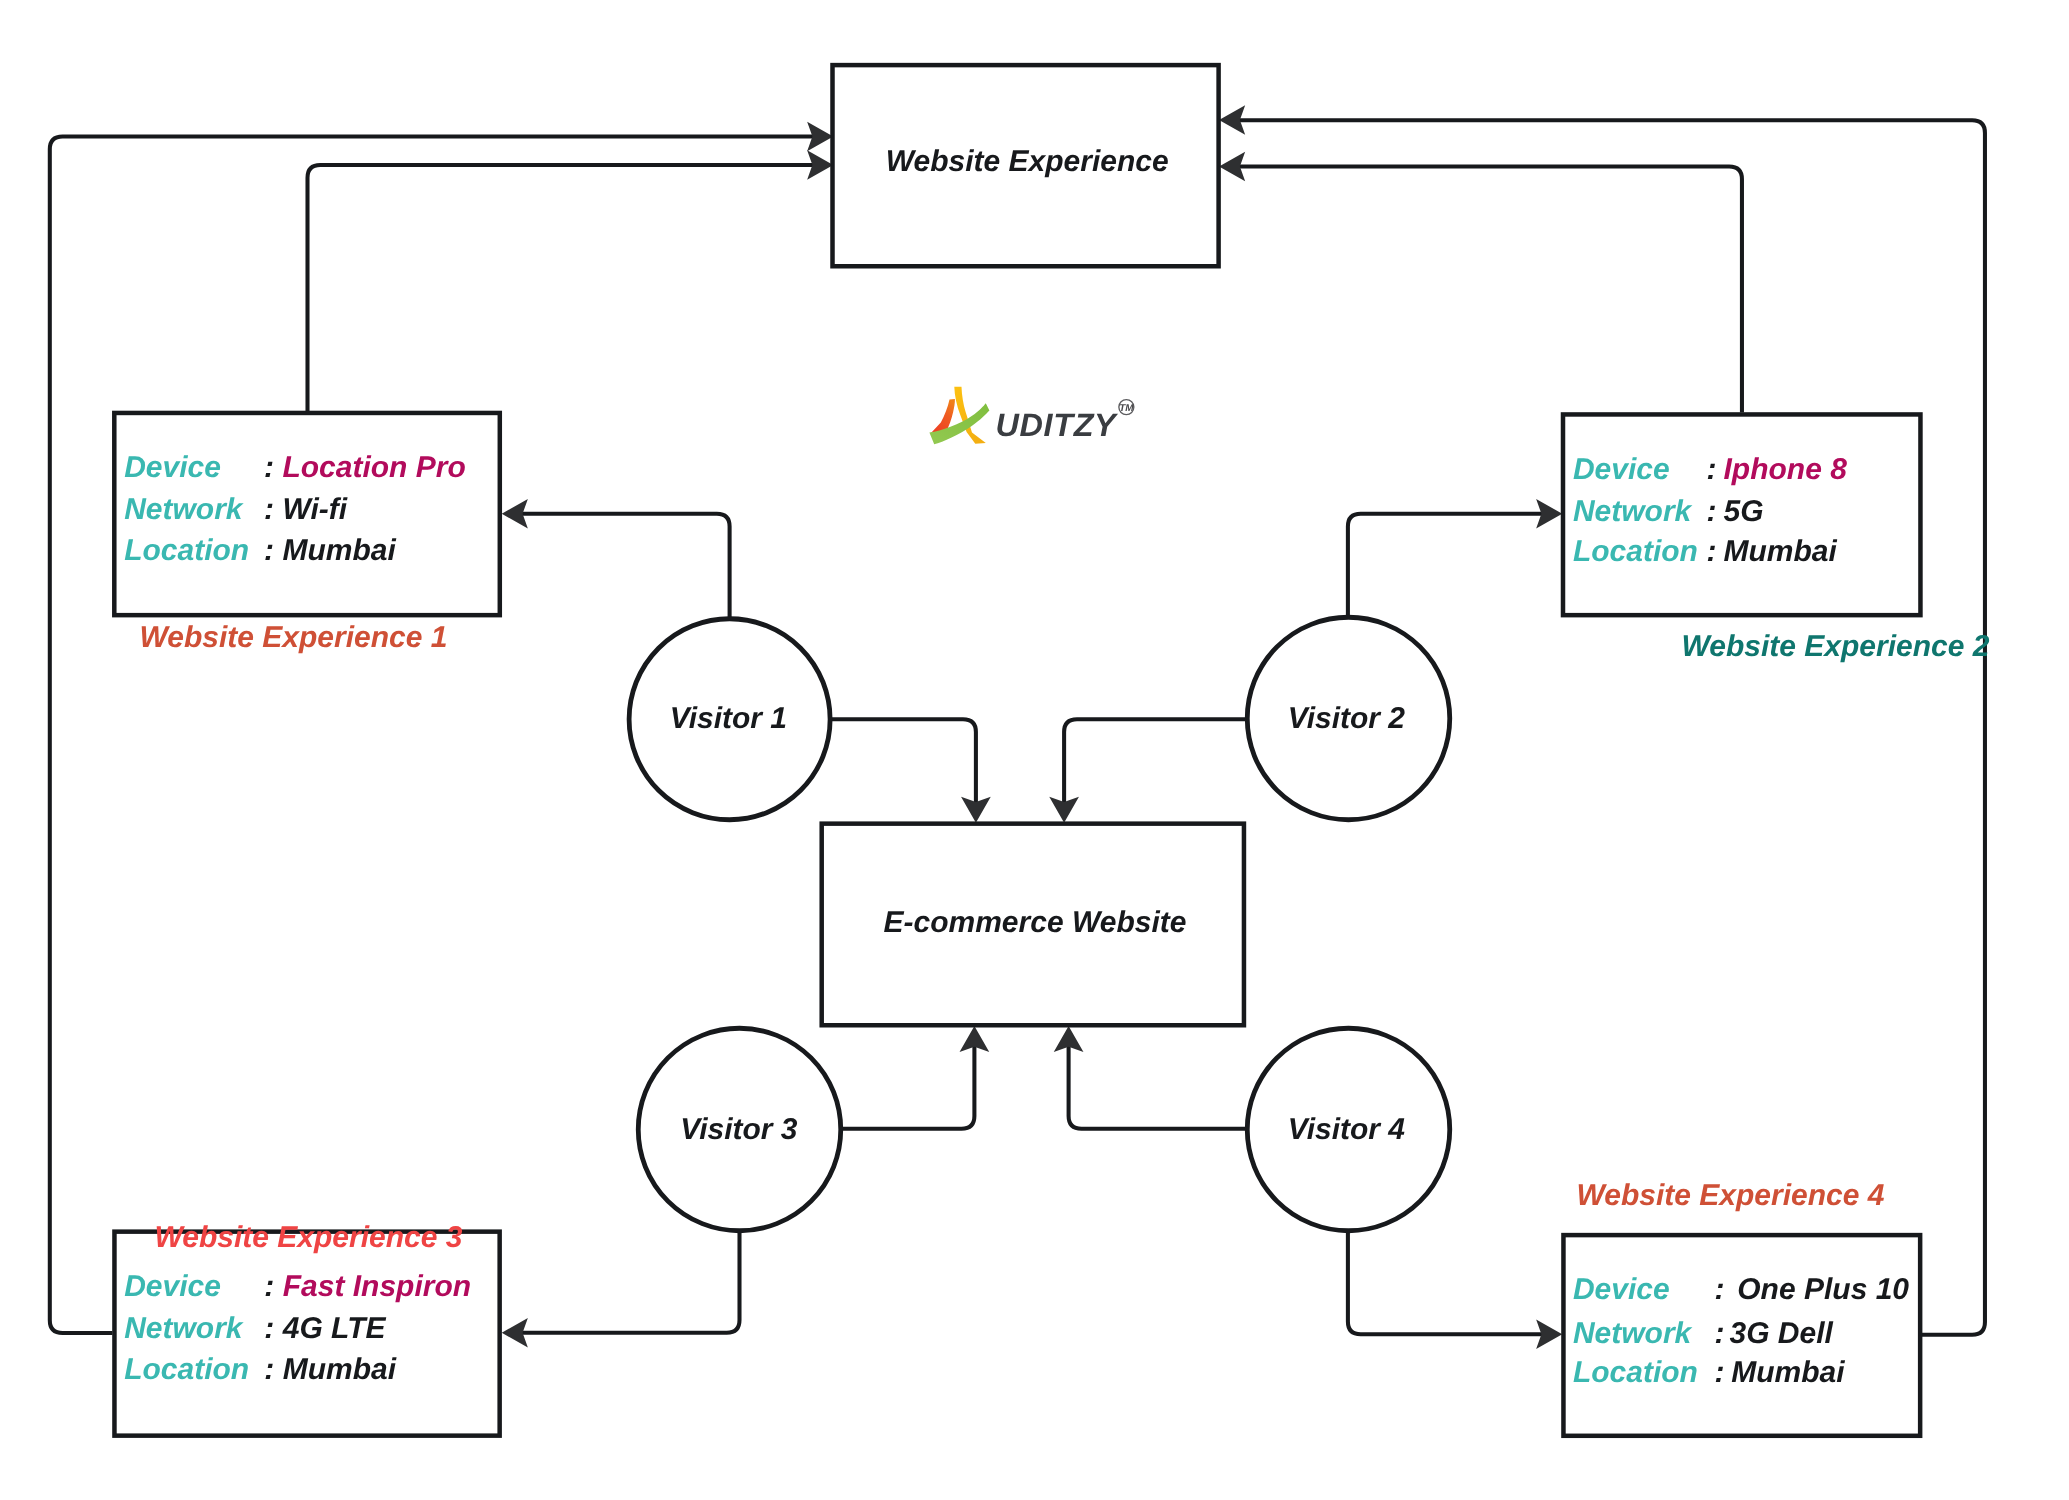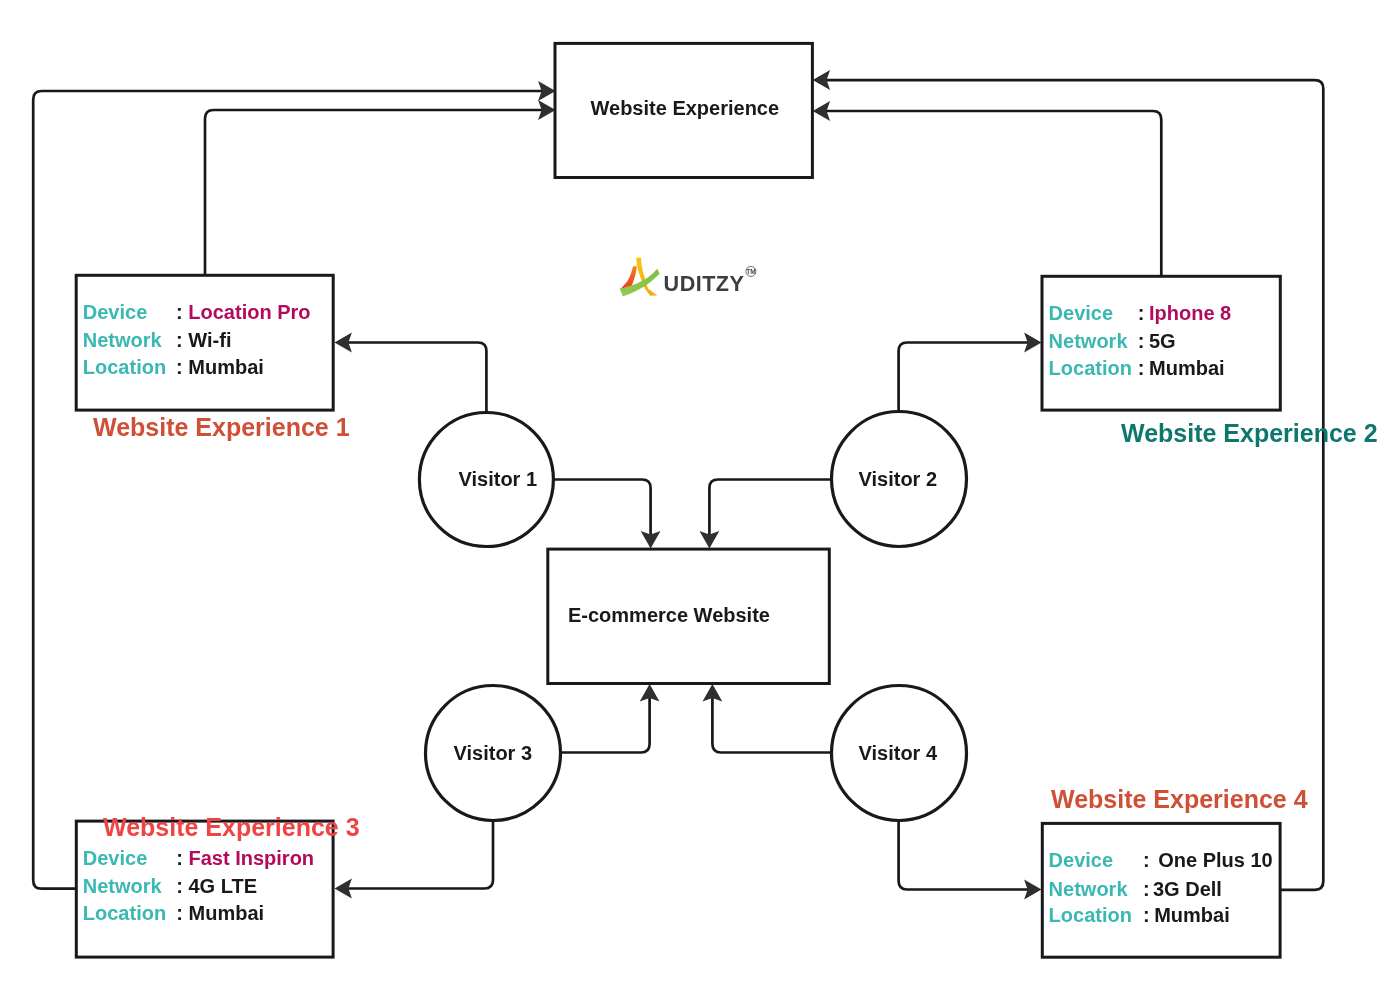--- a/index.html
+++ b/index.html
@@ -3,29 +3,29 @@
 <meta charset="utf-8">
 <title>Website Experience Diagram</title>
 <style>
   html, body { margin:0; padding:0; }
   body {
     width:1379px; height:1000px;
     background:#ffffff;
     font-family:"Liberation Sans", sans-serif;
     overflow:hidden;
   }
-  #stage { position:relative; width:1379px; height:1000px; -webkit-font-smoothing:antialiased; }
+  #stage { position:relative; width:1379px; height:1000px;font-style:italic; -webkit-font-smoothing:antialiased; }
   .nodelabel, .explabel, .inforow { transform:translateZ(0); }
   svg.diagram { position:absolute; left:0; top:0; width:1379px; height:1000px; display:block; }
   .nodelabel {
     position:absolute; font-weight:bold; font-size:20px;
     color:#17191c; white-space:nowrap; line-height:1;
   }
   .explabel {
-    position:absolute; font-weight:bold; font-size:25px;
+    position:absolute; font-weight:bold; font-size:20px;
     white-space:nowrap; line-height:1;
   }
   .infobox { position:absolute; white-space:nowrap; }
   .inforow { position:absolute; font-weight:bold; font-size:20px; line-height:1; white-space:nowrap; }
   .k { color:#3ab8b1; }
   .sep { color:#17191c; }
   .v { color:#17191c; }
   .v-hi { color:#b20b5c; }
   .logo { position:absolute; -webkit-font-smoothing:antialiased; transform:translateZ(0); }
 </style>
@@ -93,23 +93,23 @@
     </g>
     <g fill="#ffffff" stroke="#17191c" stroke-width="3.2">
       <circle cx="486.4" cy="479.5" r="67"></circle>
       <circle cx="899" cy="479" r="67.5"></circle>
       <circle cx="493" cy="753" r="67.5"></circle>
       <circle cx="899" cy="753" r="67.5"></circle>
     </g>
   </svg>
 
   <div class="nodelabel" style="left:590.5px; top:98px;">Website Experience</div>
-  <div class="nodelabel" style="left:568px; top:604.5px;">E-commerce Website</div>
-
-  <div class="nodelabel" style="left:446.5px; top:468.5px;margin-left:12px;">Visitor 1</div>
+  <div class="nodelabel" style="left:589px; top:604.5px;">E-commerce Website</div>
+
+  <div class="nodelabel" style="left:446.5px; top:468.5px;">Visitor 1</div>
   <div class="nodelabel" style="left:858.5px; top:468.5px;">Visitor 2</div>
   <div class="nodelabel" style="left:453.5px; top:742.5px;">Visitor 3</div>
   <div class="nodelabel" style="left:858.5px; top:742.5px;">Visitor 4</div>
 
   <div class="infobox">
     <div class="inforow k" style="left:82.8px; top:301.5px;">Device</div>
     <div class="inforow sep" style="left:176.0px; top:301.5px;">:</div>
     <div class="inforow v-hi" style="left:188.3px; top:301.5px;">Location Pro</div>
     <div class="inforow k" style="left:82.8px; top:329.5px;">Network</div>
     <div class="inforow sep" style="left:176.0px; top:329.5px;">:</div>

